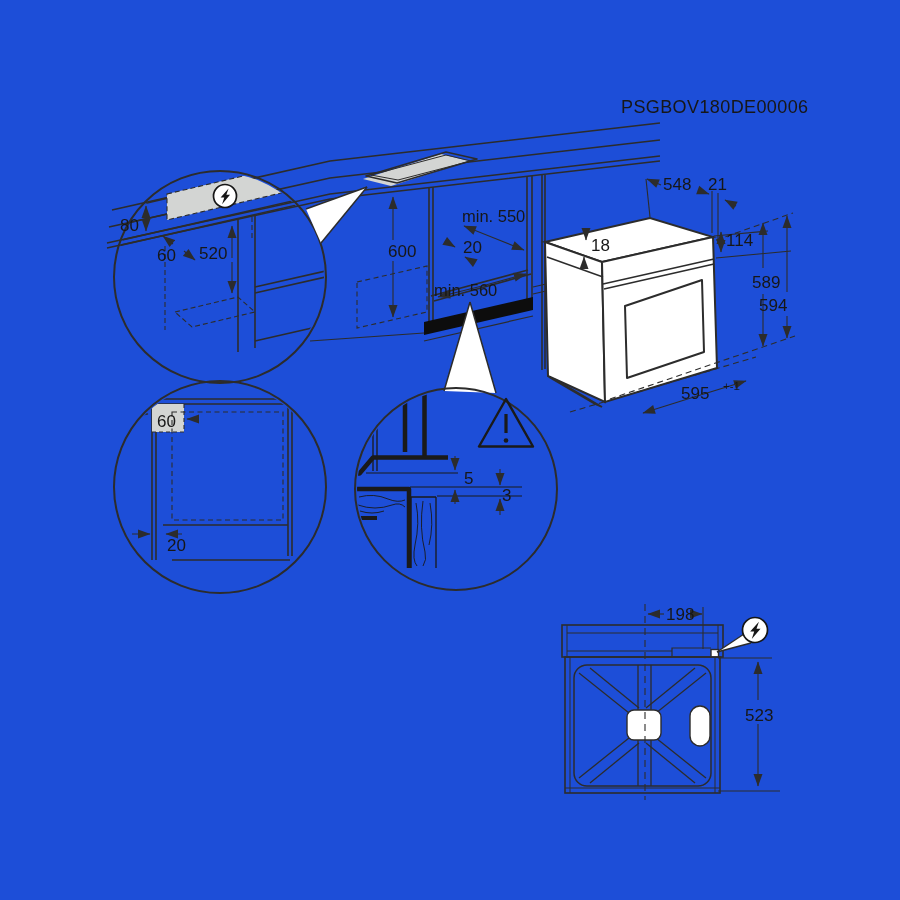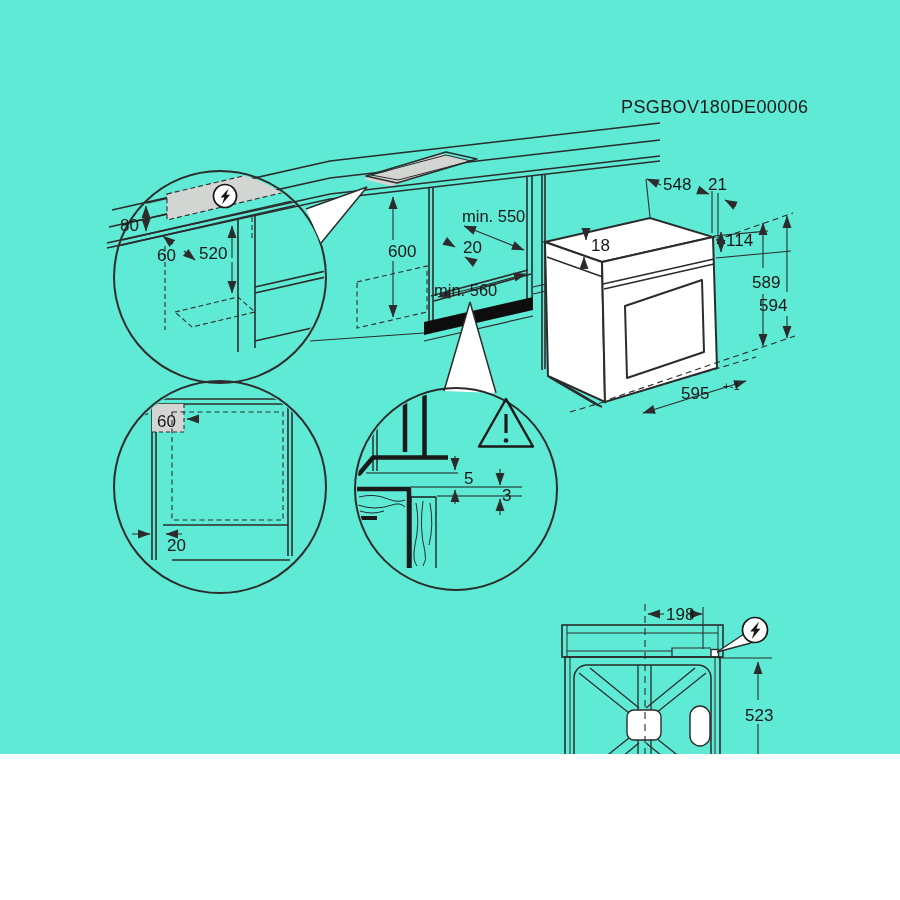--- a/index.html
+++ b/index.html
@@ -1,16 +1,16 @@
 <!DOCTYPE html>
 <html><head>
 <meta charset="utf-8">
 <style>
   html,body{margin:0;padding:0;background:#ffffff;}
-  .stage{position:relative;width:900px;height:754px;background:#5eead4;overflow:hidden;
+  .stage{position:relative;width:900px;height:900px;background:#1d4ed8;overflow:hidden;
          font-family:"Liberation Sans", sans-serif;}
   svg{display:block;}
   text{font-family:"Liberation Sans", sans-serif;fill:#171717;}
   .dim{font-size:17px;}
   .dim-sm{font-size:16.5px;}
   .sup{font-size:11.5px;}
   .title-t{font-size:18px;letter-spacing:.4px;}
 </style>
 </head>
 <body>

